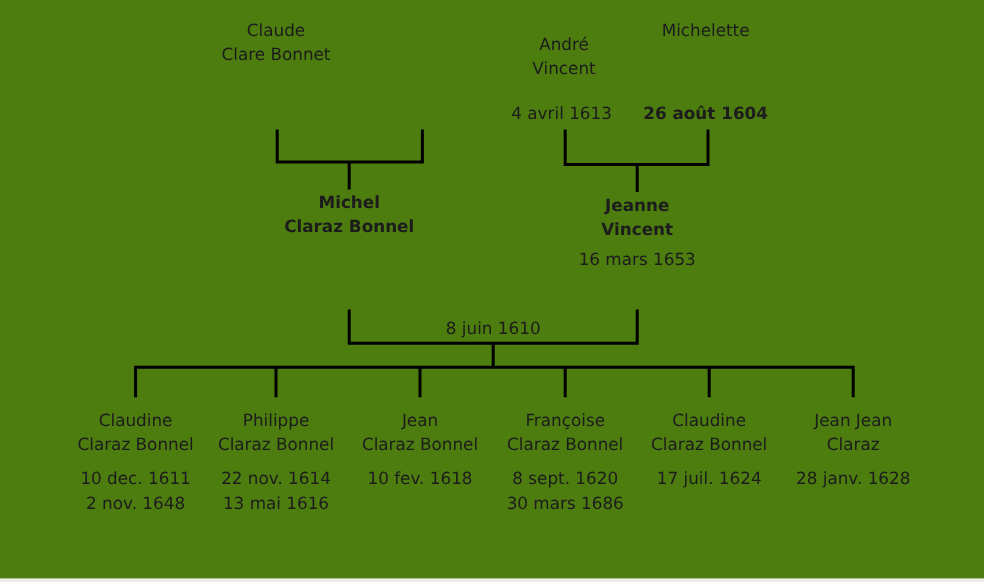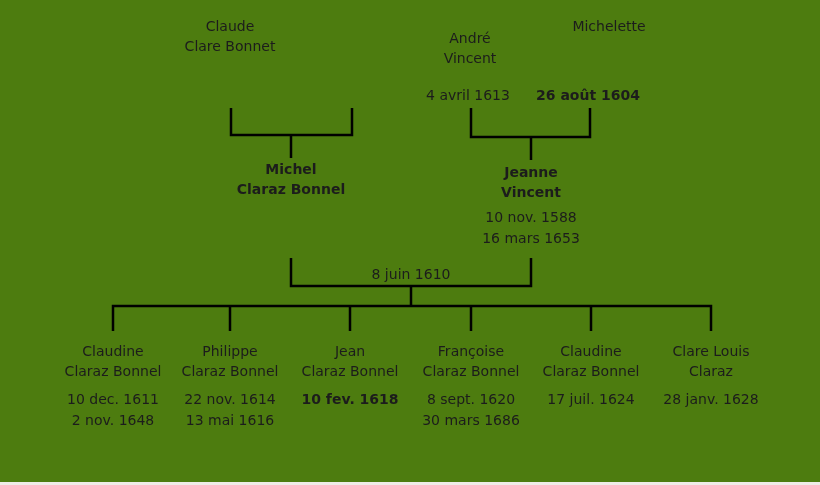--- a/index.html
+++ b/index.html
@@ -53,21 +53,21 @@
   <div class="label names" style="left:230px; top:16px;">
     <div>Claude</div>
     <div>Clare Bonnet</div>
   </div>
 
   <div class="label names" style="left:470px; top:16px;margin-top:12px;">
     <div>André</div>
     <div>Vincent</div>
   </div>
 
-  <div class="label names" style="left:588px; top:16px;margin-left:21px;">
+  <div class="label names" style="left:588px; top:16px;">
     <div>Michelette</div>
   </div>
 
   <div class="label dates" style="left:468px; top:85px;">
     <div>4 avril 1613</div>
   </div>
 
   <div class="label dates" style="left:588px; top:85px;font-weight:bold;">
     <div>26 août 1604</div>
   </div>
@@ -76,21 +76,20 @@
     <div>Michel</div>
     <div>Claraz Bonnel</div>
   </div>
 
   <div class="label names" style="left:531px; top:162px;font-weight:bold;">
     <div>Jeanne</div>
     <div>Vincent</div>
   </div>
 
   <div class="label dates" style="left:531px; top:207px;">
-    <div>10 nov. 1588</div>
     <div>16 mars 1653</div>
   </div>
 
   <div class="label" style="left:411px; top:264px;">
     <div>8 juin 1610</div>
   </div>
 
   <div class="label names" style="left:113px; top:341px;">
     <div>Claudine</div>
     <div>Claraz Bonnel</div>
@@ -106,21 +105,21 @@
   </div>
   <div class="label dates" style="left:230px; top:389px;">
     <div>22 nov. 1614</div>
     <div>13 mai 1616</div>
   </div>
 
   <div class="label names" style="left:350px; top:341px;">
     <div>Jean</div>
     <div>Claraz Bonnel</div>
   </div>
-  <div class="label dates" style="left:350px; top:389px;font-weight:bold;">
+  <div class="label dates" style="left:350px; top:389px;">
     <div>10 fev. 1618</div>
     <div></div>
   </div>
 
   <div class="label names" style="left:471px; top:341px;">
     <div>Françoise</div>
     <div>Claraz Bonnel</div>
   </div>
   <div class="label dates" style="left:471px; top:389px;">
     <div>8 sept. 1620</div>
@@ -129,21 +128,21 @@
 
   <div class="label names" style="left:591px; top:341px;">
     <div>Claudine</div>
     <div>Claraz Bonnel</div>
   </div>
   <div class="label dates" style="left:591px; top:389px;">
     <div>17 juil. 1624</div>
   </div>
 
   <div class="label names" style="left:711px; top:341px;">
-    <div>Clare Louis</div>
+    <div>Jean Jean</div>
     <div>Claraz</div>
   </div>
   <div class="label dates" style="left:711px; top:389px;">
     <div>28 janv. 1628</div>
     <div></div>
   </div>
 
   <div class="bottom-edge"></div>
 </div>
 

